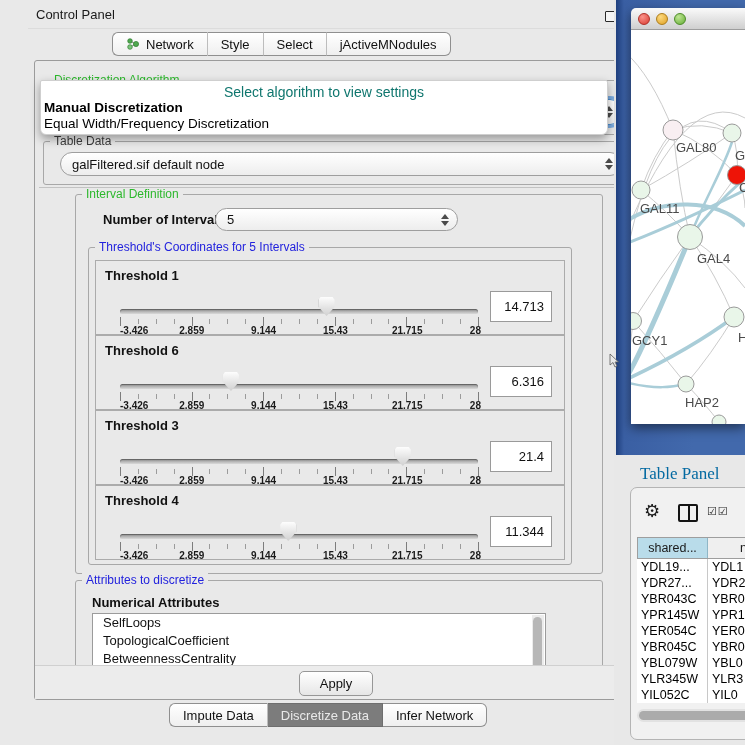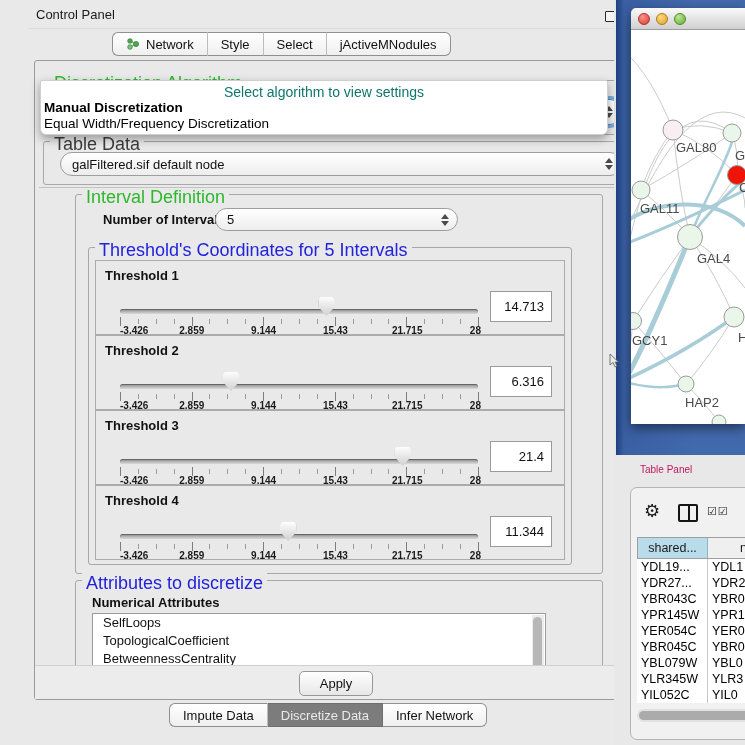--- a/index.html
+++ b/index.html
@@ -18,21 +18,21 @@
   .seg .tab{display:flex;align-items:center;gap:6px;padding:4px 13px;background:linear-gradient(#ffffff,#efefef);
     border-top:1px solid #8f8f8f;border-bottom:1px solid #8f8f8f;border-right:1px solid #bdbdbd;
     font-size:13px;color:#111;white-space:nowrap;}
   .seg .tab:first-child{border-left:1px solid #8f8f8f;border-radius:6px 0 0 6px;}
   .seg .tab:last-child{border-right:1px solid #8f8f8f;border-radius:0 6px 6px 0;}
   .seg .tab.selected{background:#7c7c7c;color:#e9e9e9;border-color:#6e6e6e;}
 
   
   .main-panel{left:6px;top:60px;width:602px;height:638px;border:1px solid #9b9b9b;border-radius:3px;background:#e9e9e9;}
   .groupbox{position:absolute;border:1px solid #a8a8a8;border-radius:3px;}
-  .group-label{position:absolute;top:-8px;left:6px;background:#e9e9e9;padding:0 4px;font-size:18px;white-space:nowrap;}
+  .group-label{position:absolute;top:-8px;left:6px;background:#e9e9e9;padding:0 4px;font-size:12px;white-space:nowrap;}
   .lbl-green{color:#2db82d;}
   .lbl-blue{color:#2222dd;}
   .lbl-gray{color:#3c3c3c;}
 
   .combo{position:absolute;background:linear-gradient(#ffffff,#ededed);border:1px solid #9e9e9e;border-radius:12px;
     display:flex;align-items:center;font-size:13px;color:#111;padding:0 8px 0 11px;box-sizing:border-box;}
   .combo .spin{margin-left:auto;display:flex;flex-direction:column;gap:2px;align-items:center;}
   .arr-up{width:0;height:0;border-left:4px solid transparent;border-right:4px solid transparent;border-bottom:5px solid #4a4a4a;}
   .arr-dn{width:0;height:0;border-left:4px solid transparent;border-right:4px solid transparent;border-top:5px solid #4a4a4a;}
   .focus-ring{box-shadow:0 0 0 3px rgba(95,155,220,.8);border-color:#4c8ecf;}
@@ -87,21 +87,21 @@
   .net-window{left:17px;top:8px;width:114px;height:416px;border-radius:5px 0 0 0;box-shadow:0 4px 12px rgba(0,0,0,.5);}
   .net-titlebar{position:absolute;left:0;top:0;width:100%;height:22px;border-radius:5px 0 0 0;
     background:linear-gradient(#fafafa,#cfcfcf);border-bottom:1px solid #9d9d9d;box-sizing:border-box;}
   .tl{position:absolute;top:5px;width:12px;height:12px;border-radius:50%;box-sizing:border-box;}
   .tl-red{left:7px;background:radial-gradient(circle at 35% 30%,#fa938b,#d93b30);border:1px solid #b03028;}
   .tl-yellow{left:25px;background:radial-gradient(circle at 35% 30%,#fcd97e,#dfa023);border:1px solid #ad7d1c;}
   .tl-green{left:43px;background:radial-gradient(circle at 35% 30%,#c0e695,#63ad34);border:1px solid #4e8c29;}
   .net-canvas{position:absolute;left:0;top:22px;width:114px;height:394px;background:#ffffff;overflow:hidden;}
 
   .tp-region{left:0;top:455px;width:131px;height:290px;background:#e8e8e8;}
-  .tp-title{position:absolute;left:26px;top:9px;font-size:10px;color:#be185d;}
+  .tp-title{position:absolute;left:26px;top:9px;font-size:17px;color:#0369a1;font-family:Liberation Serif, serif;}
   .tp-container{position:absolute;left:16px;top:32px;width:130px;height:251px;background:#f1f1f1;
     border:1px solid #b4b4b4;border-radius:7px;}
   .gear{position:absolute;left:13px;top:12px;font-family:"DejaVu Sans",sans-serif;font-size:18px;color:#1c1c1c;}
   .colicon{position:absolute;left:47px;top:16px;width:16px;height:14px;border:2px solid #141414;border-radius:2px;}
   .colicon::after{content:"";position:absolute;left:50%;top:0;width:2px;height:100%;background:#141414;}
   .checks{position:absolute;left:76px;top:17px;font-family:"DejaVu Sans",sans-serif;font-size:11px;color:#1c1c1c;letter-spacing:1px;}
   .tp-table{position:absolute;left:6px;top:49px;width:150px;}
   .tp-hrow{display:flex;height:22px;border:1px solid #9e9e9e;box-sizing:border-box;background:#efefef;}
   .tp-hcell{display:flex;align-items:center;justify-content:center;font-size:12.5px;color:#1a1a1a;box-sizing:border-box;}
   .tp-hcell.sel{background:#b9dcea;border-right:1px solid #8fb6c6;}
@@ -201,21 +201,21 @@
                   <span>2.859</span>
                   <span>9.144</span>
                   <span>15.43</span>
                   <span>21.715</span>
                   <span>28</span>
               </div>
               <div class="valbox">14.713</div>
             </div>
 
             <div class="thr-box" style="top:87px;">
-              <div class="thr-title">Threshold 2</div>
+              <div class="thr-title">Threshold 6</div>
               <div class="track">
                 <div class="thumb" style="left: calc(31% - 8px);"></div>
               </div>
               <div class="ticks"></div>
               <div class="tick-labels">
                 <span>-3.426</span>
                   <span>2.859</span>
                   <span>9.144</span>
                   <span>15.43</span>
                   <span>21.715</span>

